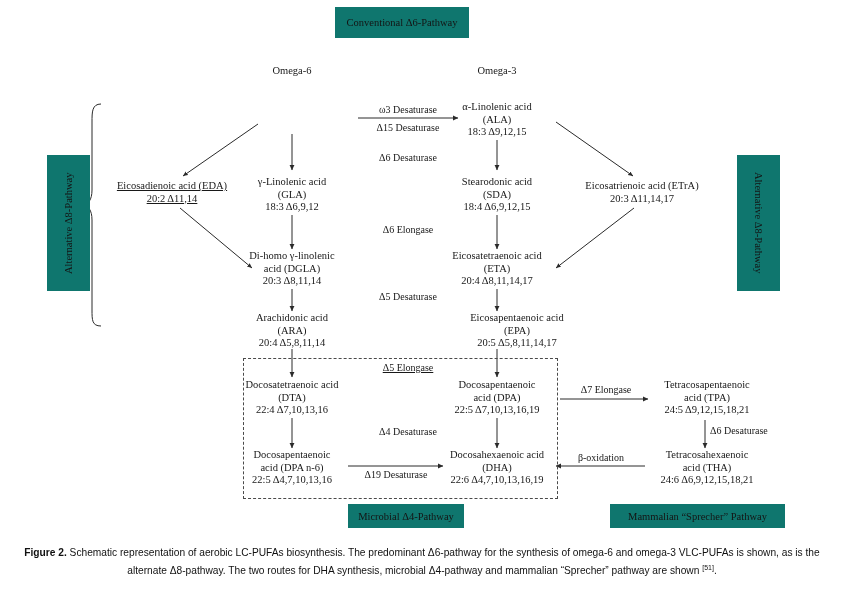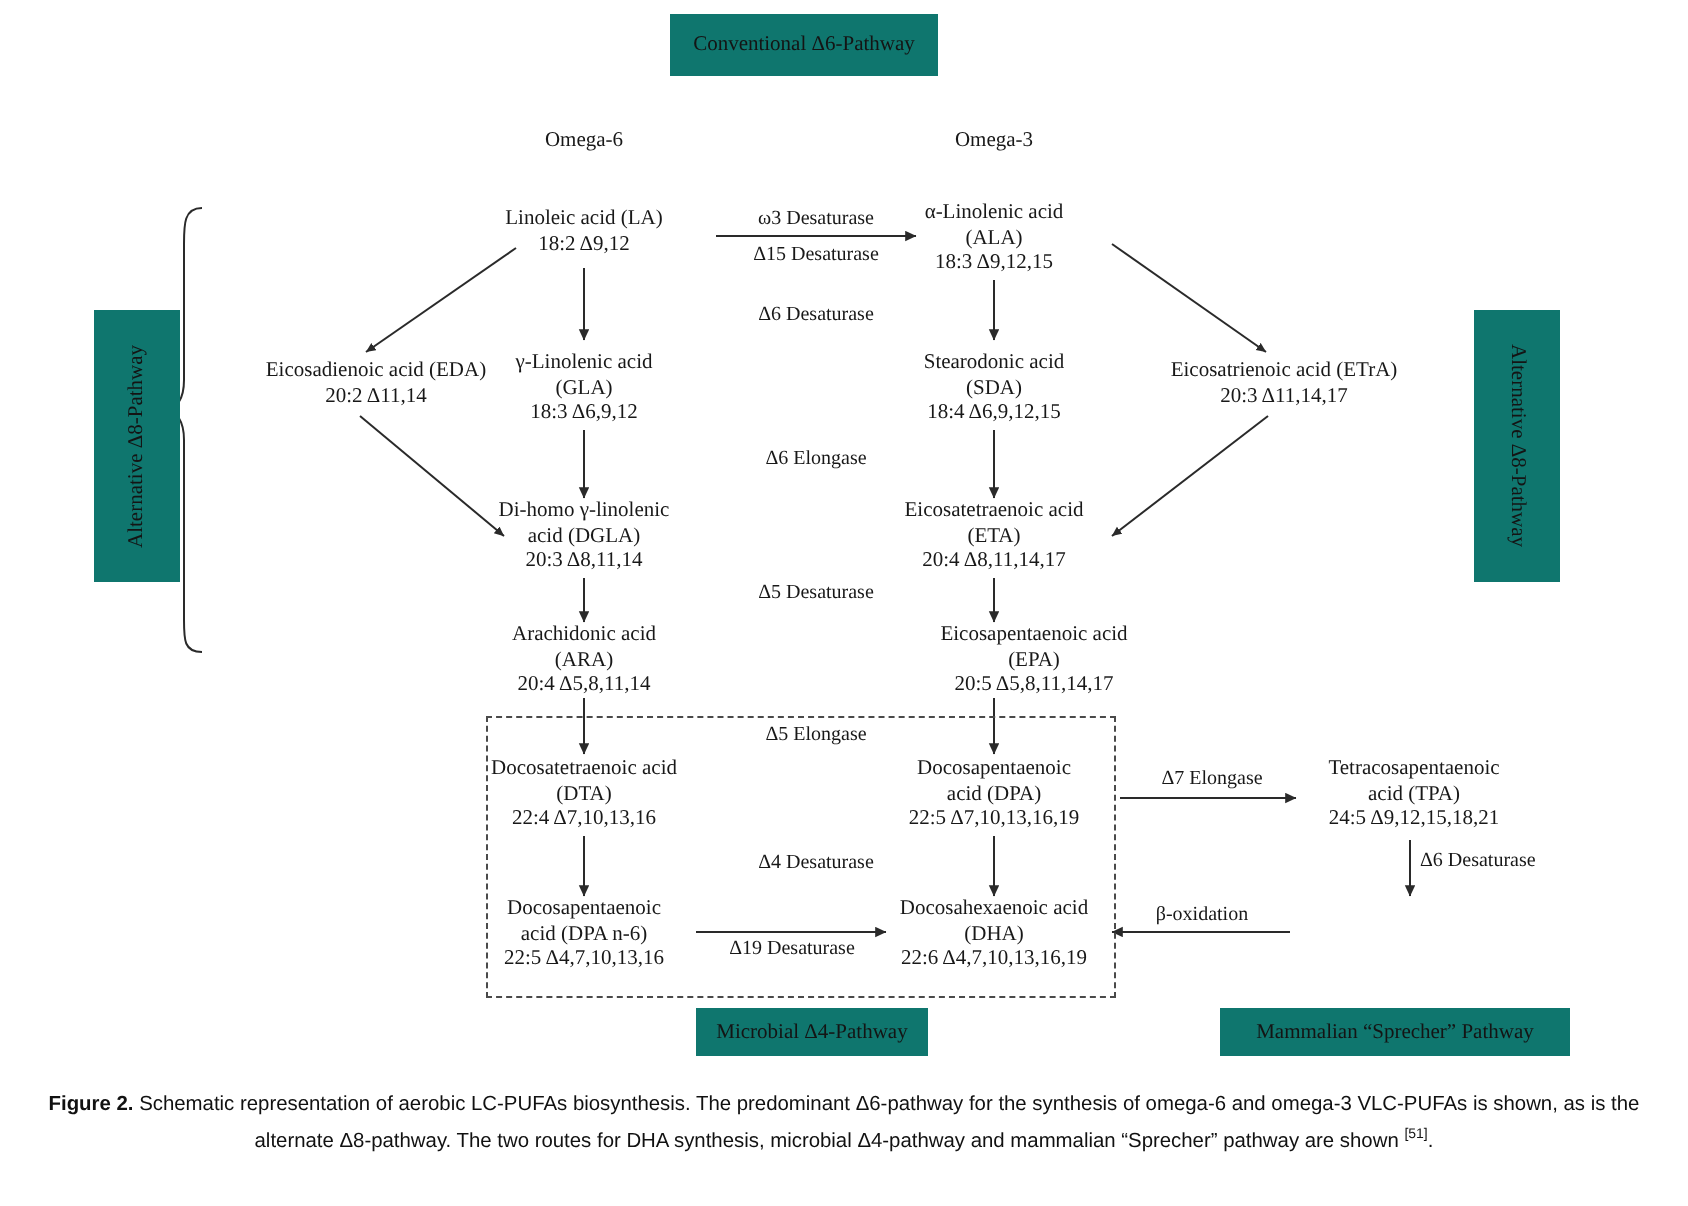--- a/index.html
+++ b/index.html
@@ -168,24 +168,20 @@
 
   <div class="dashbox" style="left:243px; top:358px; width:313px; height:139px;"></div>
 
   <div class="colhead" style="left:252px; top:65px; width:80px;">
     <span>Omega-6</span>
   </div>
   <div class="colhead" style="left:457px; top:65px; width:80px;">
     <span>Omega-3</span>
   </div>
 
-  <div class="node" style="left:212px; top:104px; width:160px;">
-    <span class="ln">Linoleic acid (LA)</span>
-    <span class="ln">18:2 Δ9,12</span>
-  </div>
 
   <div class="node" style="left:212px; top:176px; width:160px;">
     <span class="ln">γ-Linolenic acid</span>
     <span class="ln">(GLA)</span>
     <span class="ln">18:3 Δ6,9,12</span>
   </div>
 
   <div class="node" style="left:212px; top:250px; width:160px;">
     <span class="ln">Di-homo γ-linolenic</span>
     <span class="ln">acid (DGLA)</span>
@@ -239,53 +235,58 @@
     <span class="ln">acid (DPA)</span>
     <span class="ln">22:5 Δ7,10,13,16,19</span>
   </div>
 
   <div class="node" style="left:417px; top:449px; width:160px;">
     <span class="ln">Docosahexaenoic acid</span>
     <span class="ln">(DHA)</span>
     <span class="ln">22:6 Δ4,7,10,13,16,19</span>
   </div>
 
-  <div class="node" style="left:108px; top:180px; width:160px;">
+  <div class="node" style="left:92px; top:180px; width:160px;text-decoration:underline;">
     <span class="ln">Eicosadienoic acid (EDA)</span>
     <span class="ln">20:2 Δ11,14</span>
   </div>
 
   <div class="node" style="left:557px; top:180px; width:170px;">
     <span class="ln">Eicosatrienoic acid (ETrA)</span>
     <span class="ln">20:3 Δ11,14,17</span>
   </div>
 
   <div class="node" style="left:632px; top:379px; width:150px;">
     <span class="ln">Tetracosapentaenoic</span>
     <span class="ln">acid (TPA)</span>
     <span class="ln">24:5 Δ9,12,15,18,21</span>
   </div>
 
+  <div class="node" style="left:632px; top:449px; width:150px;">
+    <span class="ln">Tetracosahexaenoic</span>
+    <span class="ln">acid (THA)</span>
+    <span class="ln">24:6 Δ6,9,12,15,18,21</span>
+  </div>
 
   <div class="enz" style="left:348px; top:104px; width:120px;">
     <span>ω3 Desaturase</span>
   </div>
   <div class="enz" style="left:348px; top:122px; width:120px;">
     <span>Δ15 Desaturase</span>
   </div>
   <div class="enz" style="left:348px; top:152px; width:120px;">
     <span>Δ6 Desaturase</span>
   </div>
   <div class="enz" style="left:348px; top:224px; width:120px;text-align:center;">
     <span>Δ6 Elongase</span>
   </div>
   <div class="enz" style="left:348px; top:291px; width:120px;">
     <span>Δ5 Desaturase</span>
   </div>
-  <div class="enz" style="left:348px; top:362px; width:120px;">
+  <div class="enz" style="left:348px; top:362px; width:120px;text-decoration:underline;">
     <span>Δ5 Elongase</span>
   </div>
   <div class="enz" style="left:348px; top:426px; width:120px;">
     <span>Δ4 Desaturase</span>
   </div>
   <div class="enz" style="left:336px; top:469px; width:120px;">
     <span>Δ19 Desaturase</span>
   </div>
   <div class="enz" style="left:561px; top:384px; width:90px;">
     <span>Δ7 Elongase</span>

